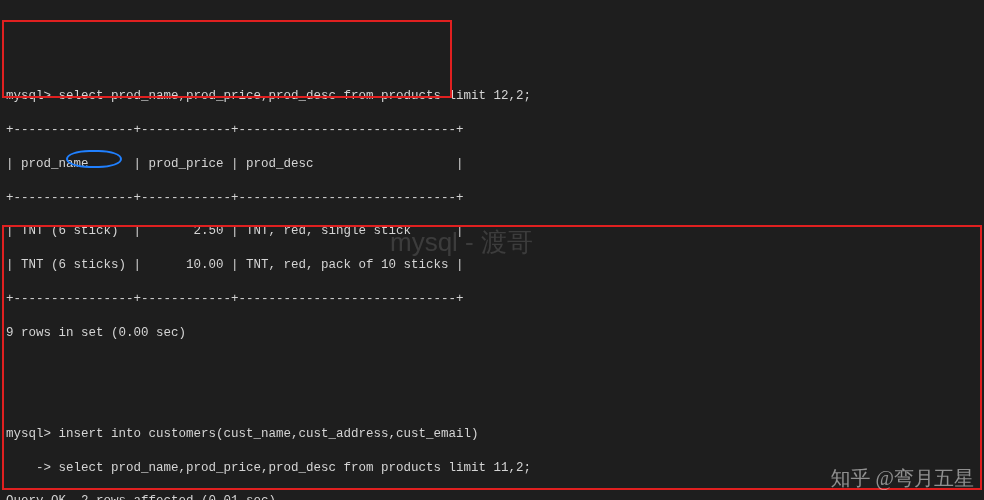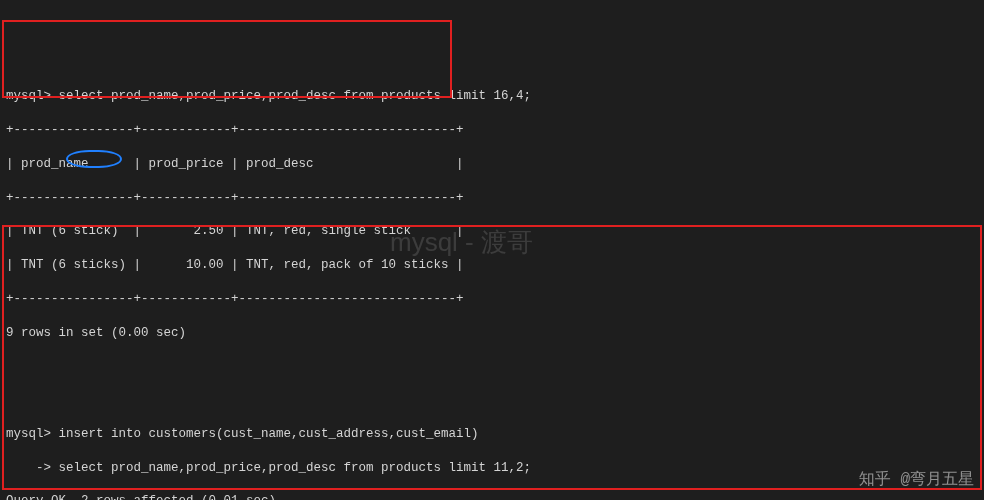--- a/index.html
+++ b/index.html
@@ -32,33 +32,33 @@
     position: absolute;
     top: 225px; left: 390px;
     font-size: 26px;
     color: rgba(200,200,200,0.18);
     font-family: sans-serif;
     pointer-events: none;
   }
   .watermark-corner {
     position: absolute;
     bottom: 8px; right: 10px;
-    font-size: 16px;
+    font-size: 20px;
     color: rgba(220,220,220,0.6);
-    font-family: Liberation Mono, monospace;
+    font-family: Liberation Serif, serif;
     pointer-events: none;
   }
 </style>
 </head>
 <body>
 
 
 
 
-<div class="line"><span>mysql&gt; </span><span>select prod_name,prod_price,prod_desc from products limit 16,4;</span></div>
+<div class="line"><span>mysql&gt; </span><span>select prod_name,prod_price,prod_desc from products limit 12,2;</span></div>
 <div class="line">+----------------+------------+-----------------------------+</div>
 <div class="line">| prod_name      | prod_price | prod_desc                   |</div>
 <div class="line">+----------------+------------+-----------------------------+</div>
 <div class="line">| TNT (6 stick)  |       2.50 | TNT, red, single stick      |</div>
 <div class="line">| TNT (6 sticks) |      10.00 | TNT, red, pack of 10 sticks |</div>
 <div class="line">+----------------+------------+-----------------------------+</div>
 <div class="line">9 rows in set (0.00 sec)</div>
 <div class="line"> </div>
 
 

